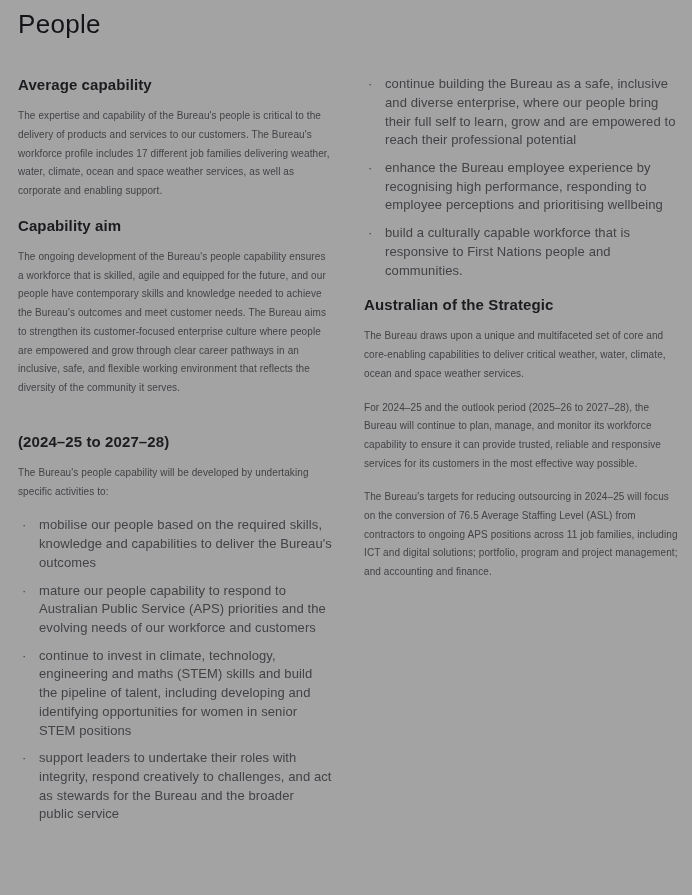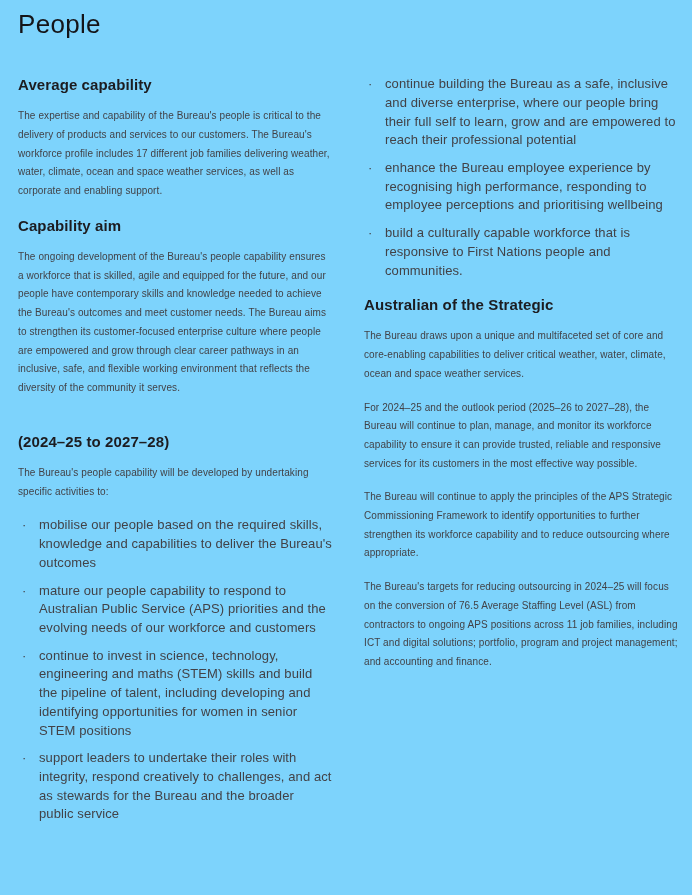--- a/index.html
+++ b/index.html
@@ -1,21 +1,21 @@
 <!DOCTYPE html>
 <html><head>
 <meta charset="utf-8">
 <style>
   * { box-sizing: border-box; }
   html, body { margin: 0; padding: 0; background: #ffffff; }
   .page {
     position: relative;
     width: 692px;
     height: 895px;
-    background: #7dd3fc;
+    background: #a3a3a3;
     font-family: "Liberation Sans", "DejaVu Sans", sans-serif;
     padding: 9px 14px 0 18px;
     overflow: hidden;
   }
   .page-title {
     margin: 0;
     font-size: 26px;
     font-weight: 500;
     letter-spacing: 0.3px;
     line-height: 1.2;
@@ -90,21 +90,21 @@
         <li>
           <span class="marker">·</span>
           <span class="li-text">mobilise our people based on the required skills, knowledge and capabilities to deliver the Bureau's outcomes</span>
         </li>
         <li>
           <span class="marker">·</span>
           <span class="li-text">mature our people capability to respond to Australian Public Service (APS) priorities and the evolving needs of our workforce and customers</span>
         </li>
         <li>
           <span class="marker">·</span>
-          <span class="li-text">continue to invest in science, technology, engineering and maths (STEM) skills and build the pipeline of talent, including developing and identifying opportunities for women in senior STEM positions</span>
+          <span class="li-text">continue to invest in climate, technology, engineering and maths (STEM) skills and build the pipeline of talent, including developing and identifying opportunities for women in senior STEM positions</span>
         </li>
         <li>
           <span class="marker">·</span>
           <span class="li-text">support leaders to undertake their roles with integrity, respond creatively to challenges, and act as stewards for the Bureau and the broader public service</span>
         </li>
       </ul>
 
     </div>
 
     <div class="col">
@@ -121,20 +121,19 @@
         <li>
           <span class="marker">·</span>
           <span class="li-text">build a culturally capable workforce that is responsive to First Nations people and communities.</span>
         </li>
       </ul>
 
       <h2><span>Australian of the Strategic</span><br></h2>
 
       <p>The Bureau draws upon a unique and multifaceted set of core and core-enabling capabilities to deliver critical weather, water, climate, ocean and space weather services.</p>
       <p>For 2024–25 and the outlook period (2025–26 to 2027–28), the Bureau will continue to plan, manage, and monitor its workforce capability to ensure it can provide trusted, reliable and responsive services for its customers in the most effective way possible.</p>
-      <p>The Bureau will continue to apply the principles of the APS Strategic Commissioning Framework to identify opportunities to further strengthen its workforce capability and to reduce outsourcing where appropriate.</p>
       <p>The Bureau's targets for reducing outsourcing in 2024–25 will focus on the conversion of 76.5 Average Staffing Level (ASL) from contractors to ongoing APS positions across 11 job families, including ICT and digital solutions; portfolio, program and project management; and accounting and finance.</p>
 
     </div>
 
   </div>
 
 </div>
 
 </body></html>

